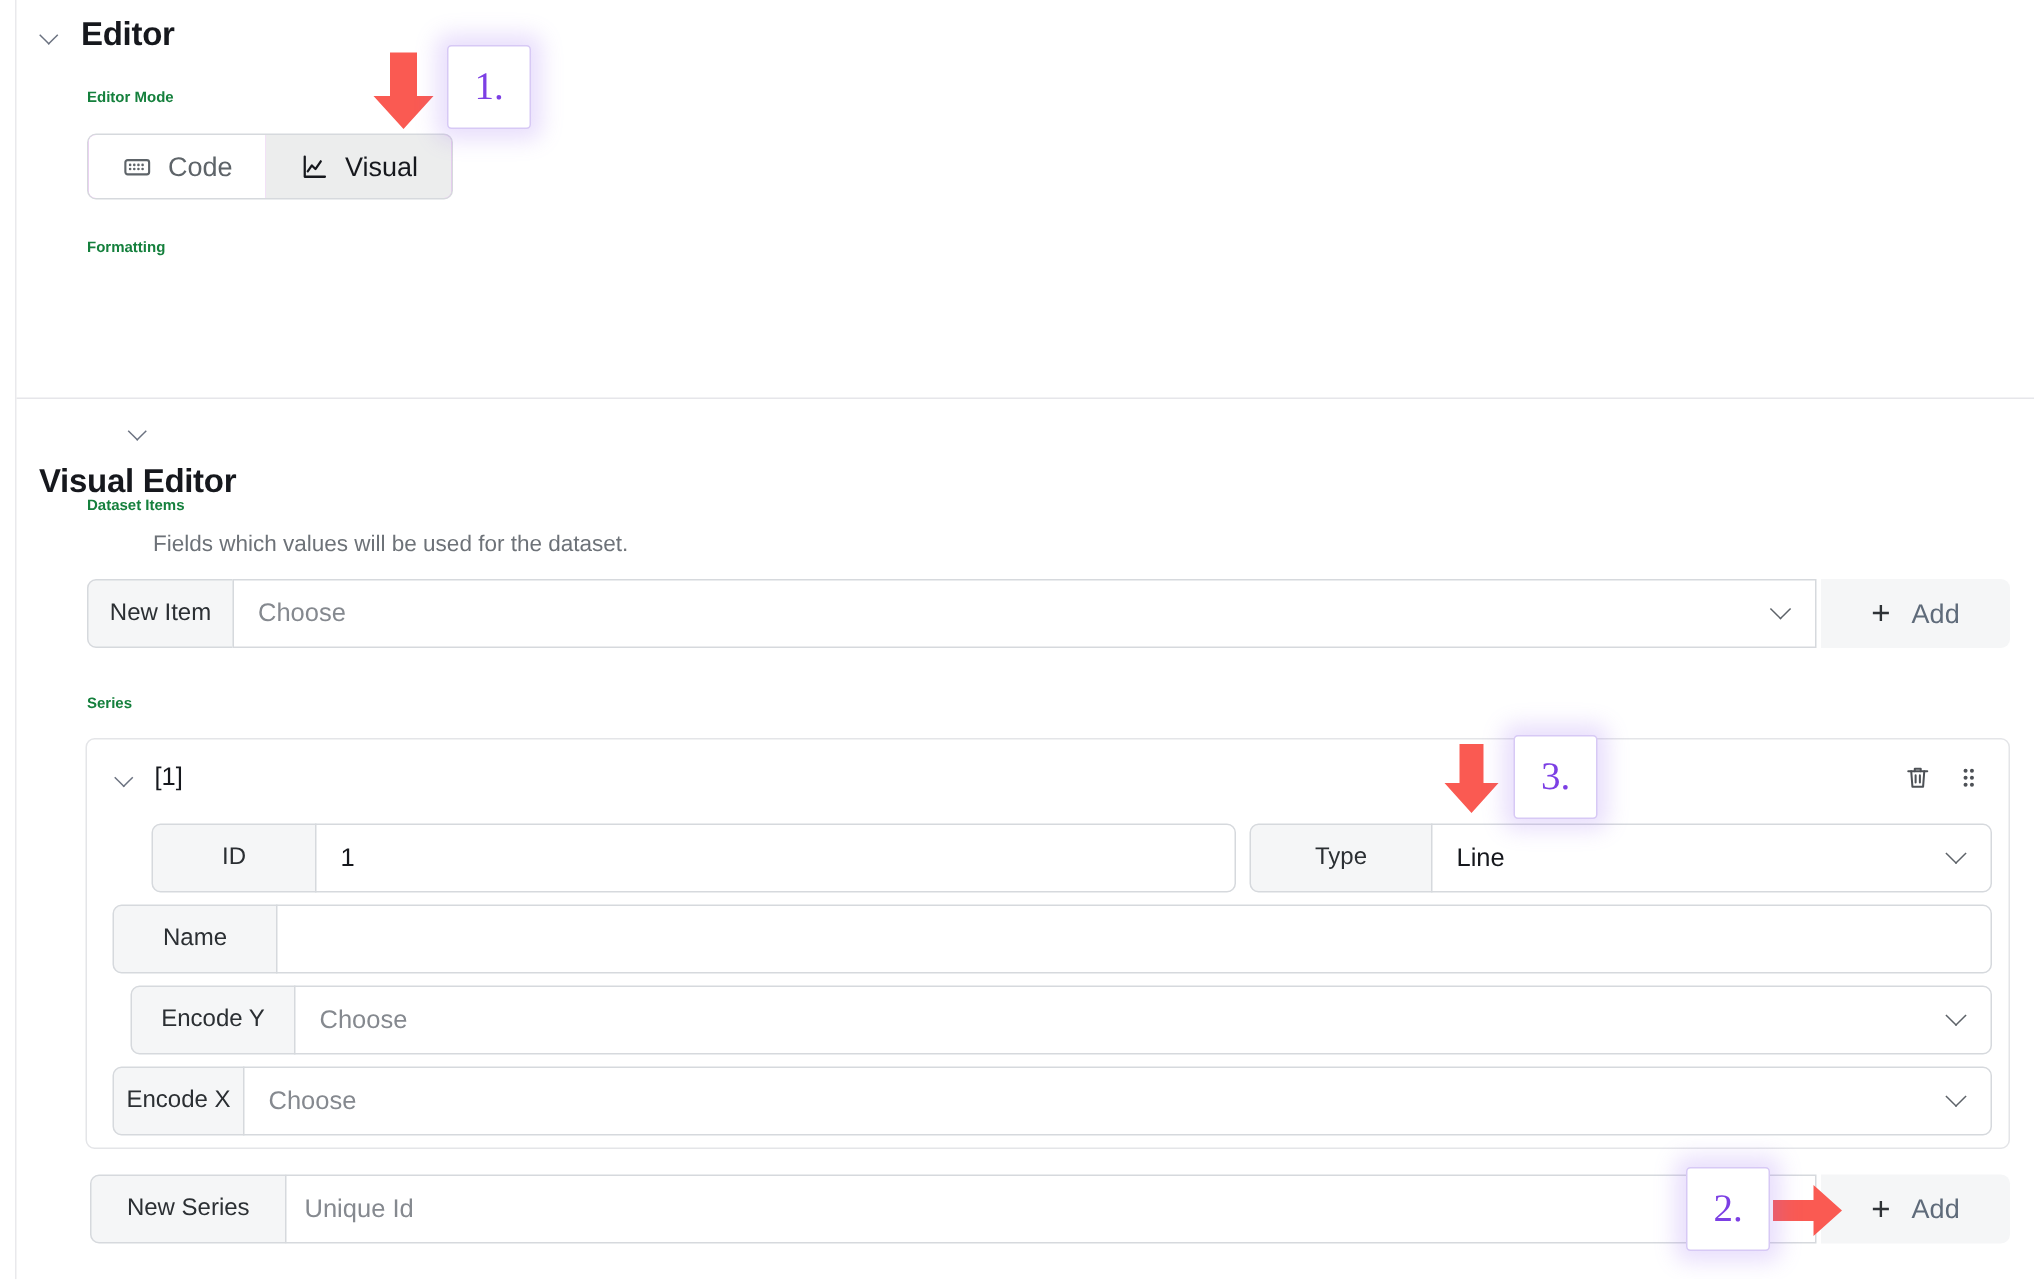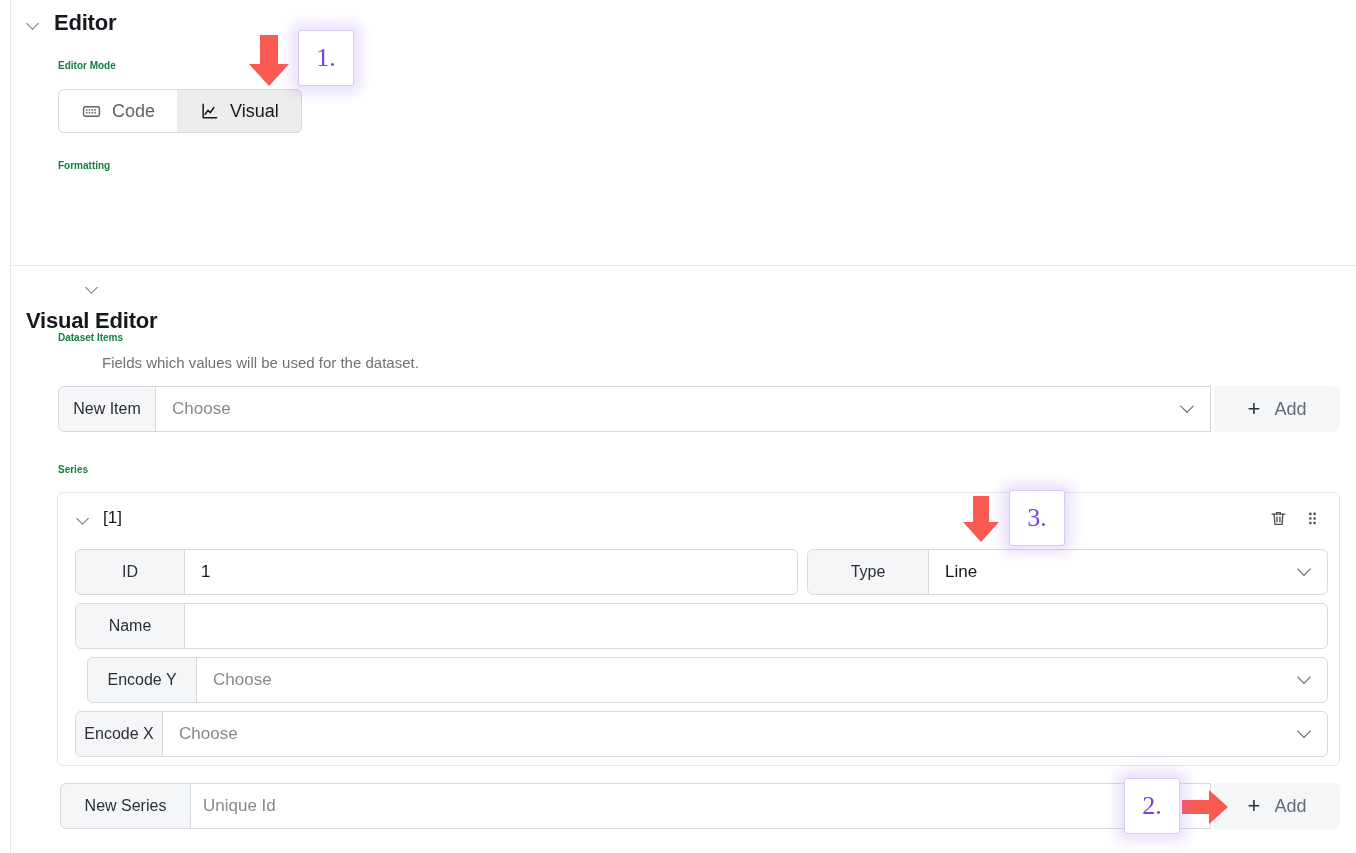--- a/index.html
+++ b/index.html
@@ -313,21 +313,21 @@
             <circle cx="15" cy="5.5" r="1.9"></circle>
           <circle cx="9" cy="12" r="1.9"></circle>
             <circle cx="15" cy="12" r="1.9"></circle>
           <circle cx="9" cy="18.5" r="1.9"></circle>
             <circle cx="15" cy="18.5" r="1.9"></circle>
         </svg>
       </span>
     </button>
 
     <div class="row" style="position:absolute; left:17px; top:56px; width:1253px; height:46px;">
-      <div class="addon" style="width:110px; border-radius:6px 0 0 6px;">ID</div>
+      <div class="addon" style="width:110px; border-radius:6px 0 0 6px;margin-left:26px;">ID</div>
       <div class="ctrl" style="width:614px; margin-left:-1px; border-radius:0 6px 6px 0;">
         <span class="val">1</span>
       </div>
       <div class="addon" style="width:122px; margin-left:9px; border-radius:6px 0 0 6px;">Type</div>
       <div class="ctrl" style="flex:1; margin-left:-1px; border-radius:0 6px 6px 0;">
         <span class="val">Line</span>
         <span class="dd-chev"></span>
       </div>
     </div>
 

